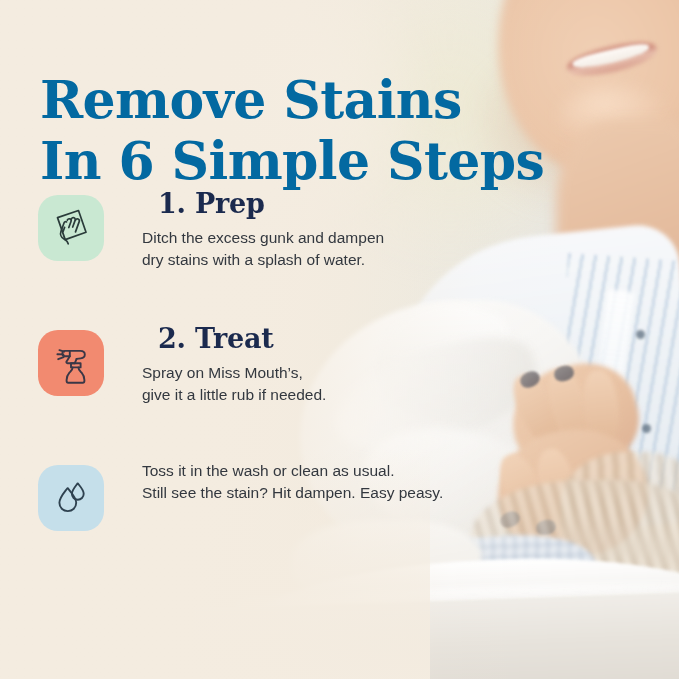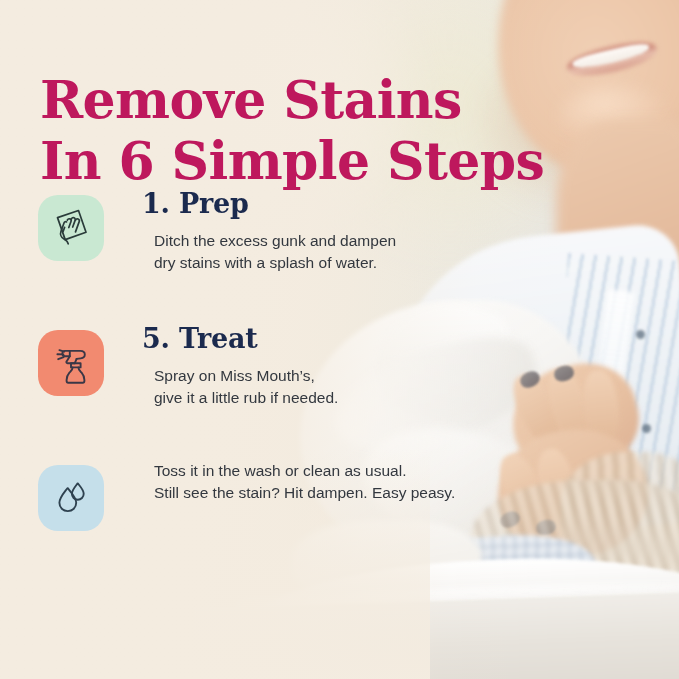--- a/index.html
+++ b/index.html
@@ -309,21 +309,21 @@
   .headline {
     position: absolute;
     left: 40px;
     top: 35px;
     width: 560px;
     font-family: "DejaVu Serif", "Liberation Serif", serif;
     font-weight: bold;
     font-size: 52px;
     line-height: 1.17;
     letter-spacing: -0.6px;
-    color: #be185d;
+    color: #0369a1;
   }
   .headline .l2 { display: block; }
 
   .steps {
     position: absolute;
     left: 38px;
     top: 190px;
     width: 470px;
   }
   .step {
@@ -349,29 +349,29 @@
   .badge.coral { background: #f28a70; }
   .badge.blue  { background: #c5dfea; }
   .badge svg { display: block; }
 
   .step-title {
     font-family: "DejaVu Serif", "Liberation Serif", serif;
     font-weight: bold;
     font-size: 27px;
     line-height: 1.05;
     color: #1b2a4e;
-    margin: 0 0 9px 0;
+    margin: 0 0 9px 16px;
     letter-spacing: -0.2px;
   }
   .step-body {
     font-family: "Liberation Sans", sans-serif;
     font-size: 15.5px;
     line-height: 1.42;
     color: #33383f;
-    margin: 12px;
+    margin: 0;
     white-space: pre-line;
   }
 </style>
 </head>
 <body>
 
 <div id="poster">
 
   <div class="photo-layer">
     <div class="bg-base"></div>
@@ -458,21 +458,21 @@
               <path d="M16.6 18.2 L11.2 20.2"></path>
               <path d="M18.2 11.9 h4.6 v5.4 h-4.8 a2.2 2.2 0 0 1 0-5.4 Z"></path>
               <path d="M22.8 11.9 h10.6 c2.6 0 4.4 1.5 4.4 3.6 0 2.2-1.6 3.6-4 3.9 l-4.2 .5"></path>
               <path d="M22.8 17.3 l-3.2 5.1 c-.6 .9-.1 1.8 .9 1.8 h7.3"></path>
               <path d="M29.6 19.9 l-1.8 4.3"></path>
               <path d="M24 24.2 h9.6 v4.2 H24 Z"></path>
               <path d="M25.6 28.4 c0 2.2-1.4 3.2-3.2 5.3 -1.9 2.2-2.8 4.6-2.8 7.3 v1.1 c0 .9 .7 1.6 1.6 1.6 h14.6 c.9 0 1.6-.7 1.6-1.6 v-1.1 c0-2.7-.9-5.1-2.8-7.3 -1.8-2.1-3.2-3.1-3.2-5.3"></path>
             </svg>
           </span>
         </div>
-        <h2 class="step-title">5. Treat</h2>
+        <h2 class="step-title">2. Treat</h2>
         <p class="step-body">Spray on Miss Mouth’s,
 give it a little rub if needed.</p>
       </div>
 
       <div class="step">
         <div class="badge blue">
           <span>
             <svg width="42" height="42" viewBox="0 0 42 42" fill="none" stroke="#2f4250" stroke-width="1.9" stroke-linecap="round" stroke-linejoin="round">
               <path d="M17.4 11.2 c-3.4 4.6-8 9.4-8 14.6 0 4.7 3.7 8.3 8.4 8.3 4.7 0 8.4-3.6 8.4-8.3 0-5.2-4.6-10-8.4-14.6 Z"></path>
               <path d="M27.6 6.4 c-2.4 3.2-5.7 6.7-5.7 10.4 0 3.3 2.6 5.9 5.9 5.9 3.3 0 5.9-2.6 5.9-5.9 0-3.7-3.3-7.2-5.9-10.4 Z"></path>

